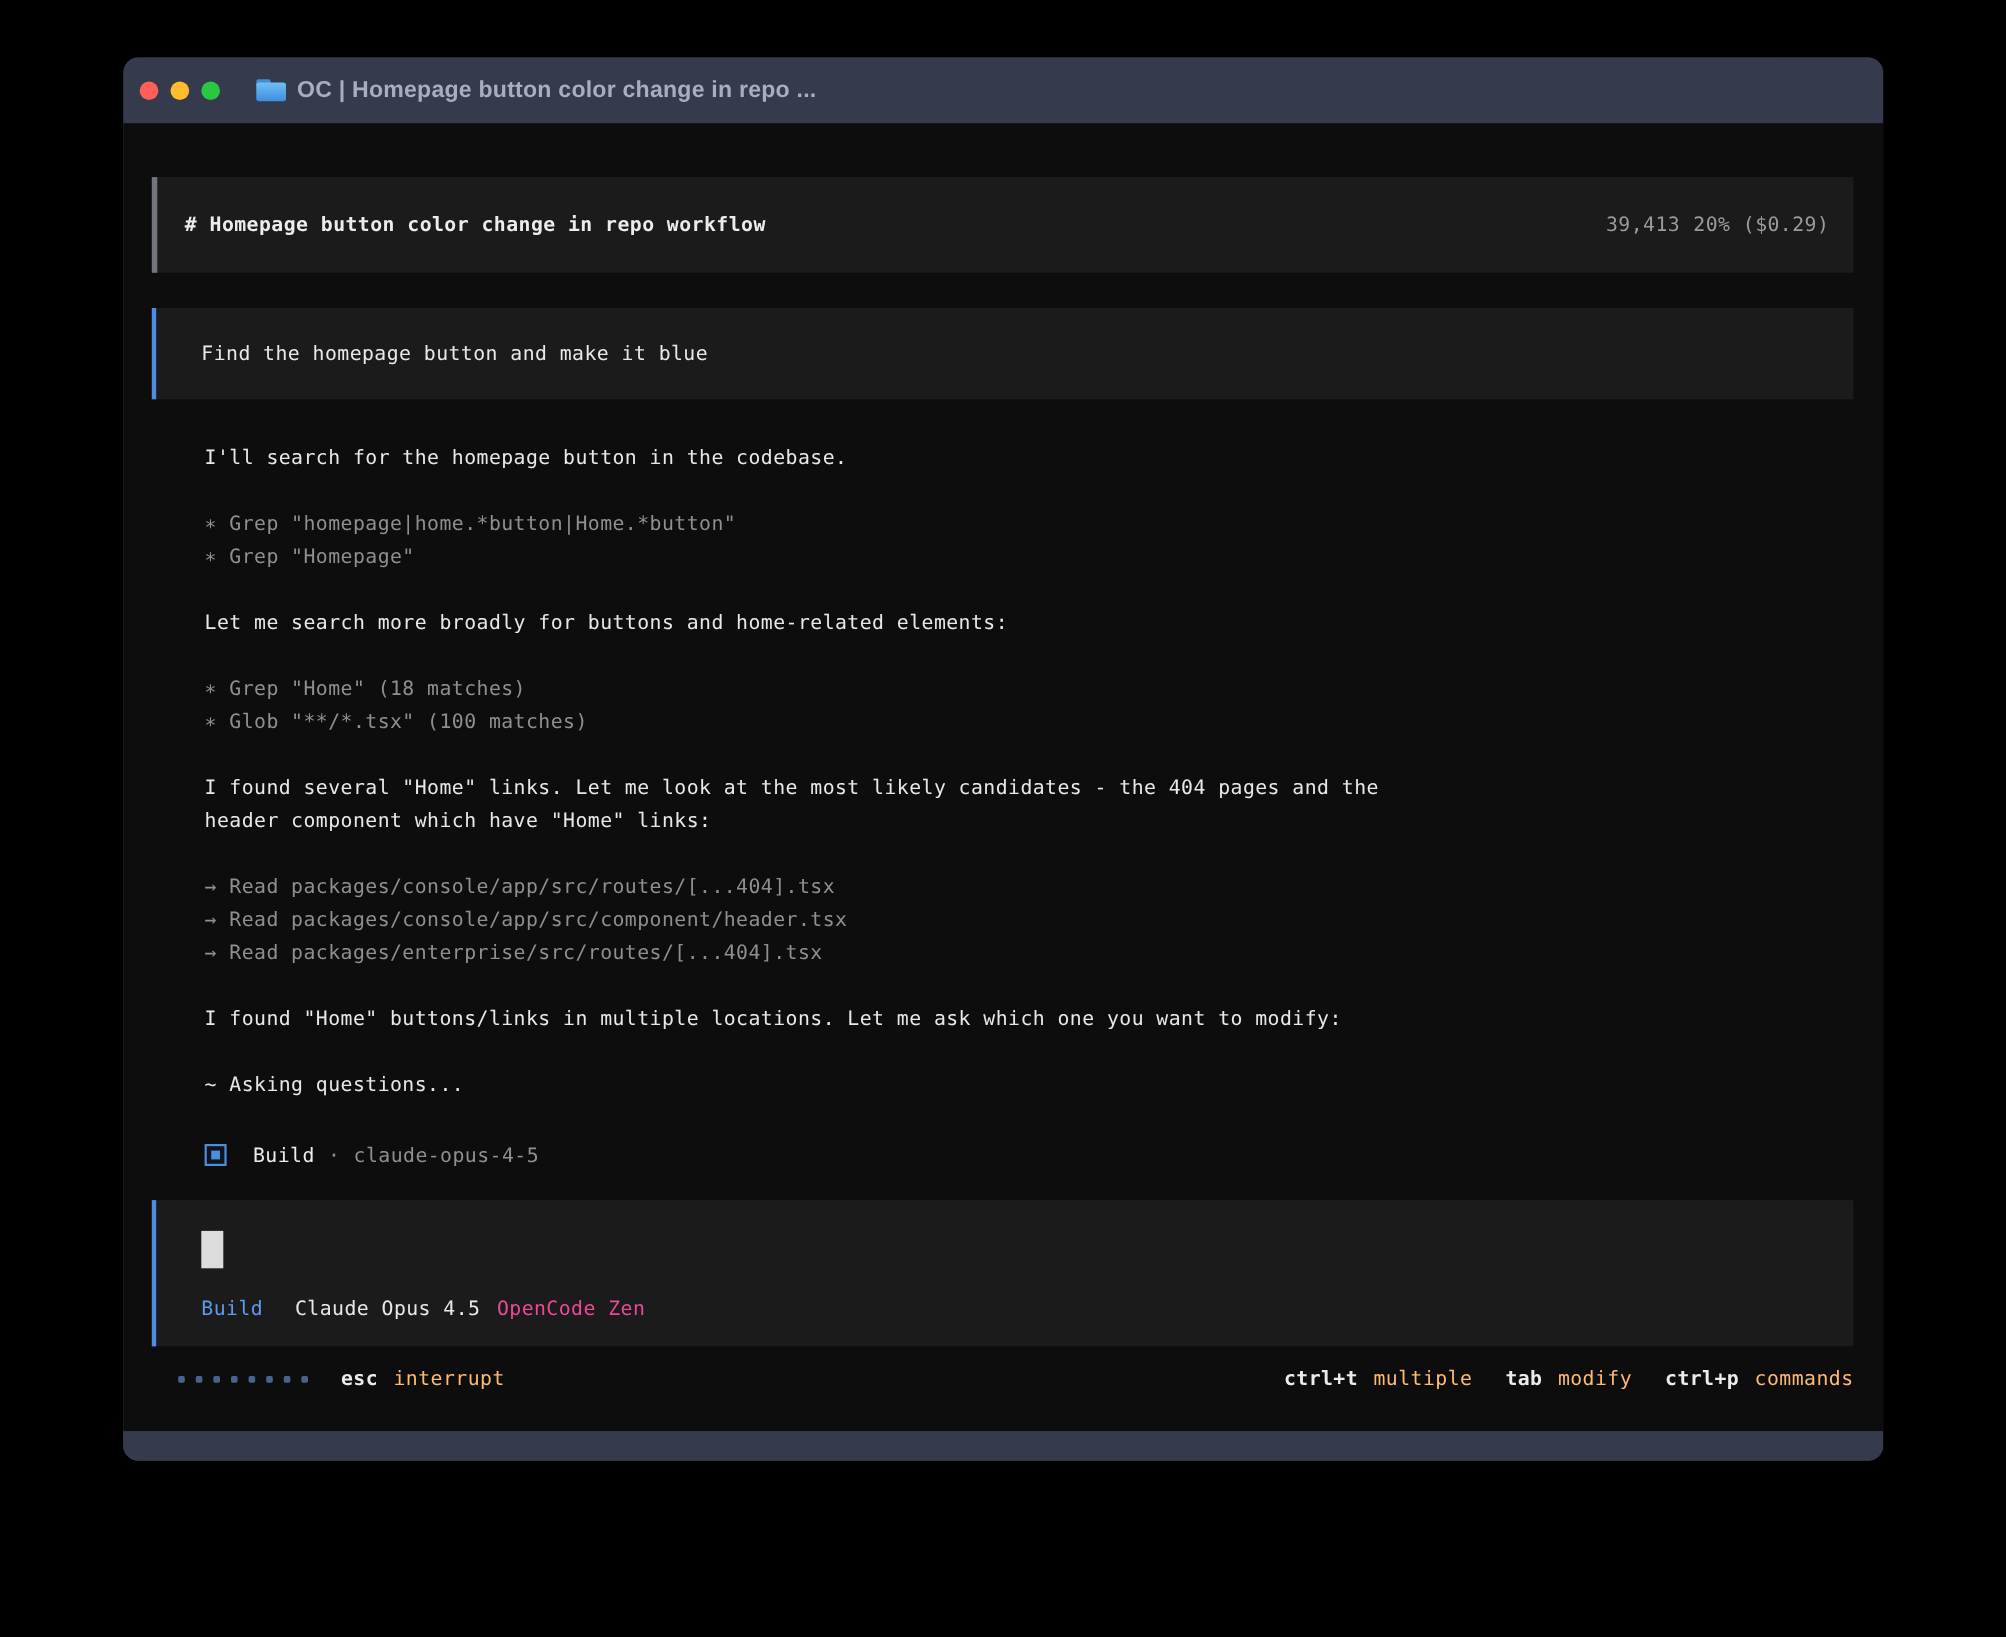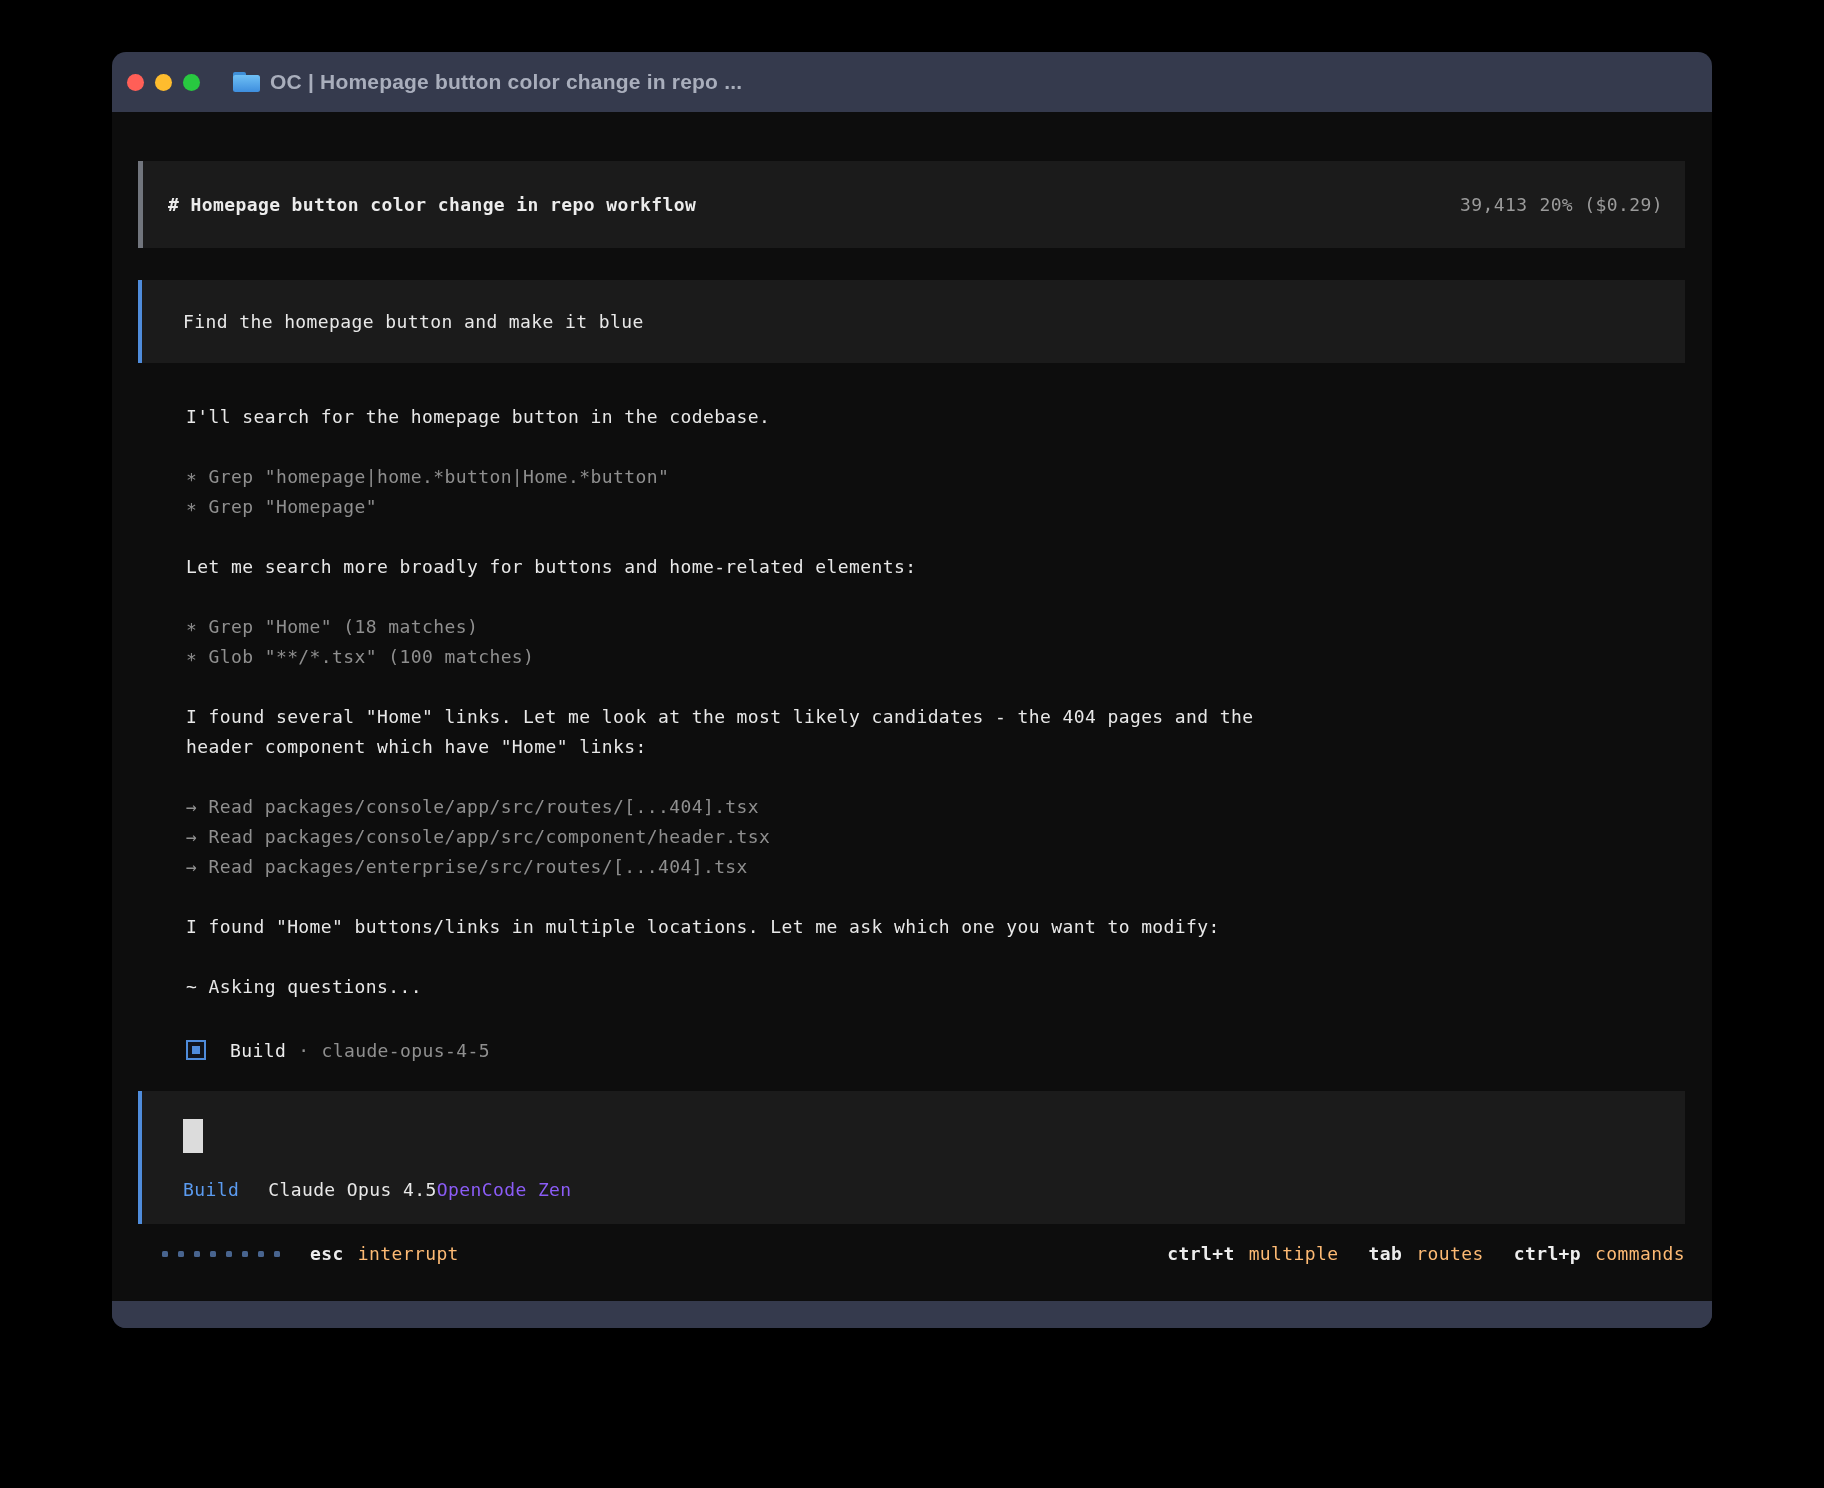--- a/index.html
+++ b/index.html
@@ -49,21 +49,21 @@
   .status-row .agent { color:#ececec; }
   .status-row .sep { color:#8f8f8f; margin:0 12px; }
   .status-row .model { color:#8f8f8f; }
 
   .input { margin-top:26px; height:133px; border-left:4px solid var(--accent,#4f8cdb);
            padding:28px 0 0 41px; }
   .cursor { width:20px; height:34px; background:#dcdcdc; }
   .model-row { margin-top:26px; display:flex; align-items:center; }
   .model-row .agent { color:var(--blue,#5b9bf0); }
   .model-row .model { color:#e8e8e8; margin-left:29px; }
-  .model-row .provider { color:#8b5cf6; }
+  .model-row .provider { color:#ec4899; margin-left:15px; }
 
   .footer { margin-top:19px; height:30px; display:flex; align-items:flex-start; justify-content:space-between; }
   .fleft { display:flex; align-items:center; margin-left:24px; }
   .spinner { display:flex; gap:10px; margin-right:30px; }
   .dot { width:6px; height:6px; border-radius:1.5px; background:#48648e; }
   .key { color:#ececec; font-weight:bold; }
   .lbl { color:#fdba74; margin-left:14px; }
   .fright { display:flex; gap:30px; }
   .pair { display:flex; }
 
@@ -156,21 +156,21 @@
           <span class="key">esc</span>
           <span class="lbl">interrupt</span>
         </div>
         <div class="fright">
             <span class="pair">
               <span class="key">ctrl+t</span>
               <span class="lbl">multiple</span>
             </span>
             <span class="pair">
               <span class="key">tab</span>
-              <span class="lbl">routes</span>
+              <span class="lbl">modify</span>
             </span>
             <span class="pair">
               <span class="key">ctrl+p</span>
               <span class="lbl">commands</span>
             </span>
           </div>
       </div>
 
     </div>
 

